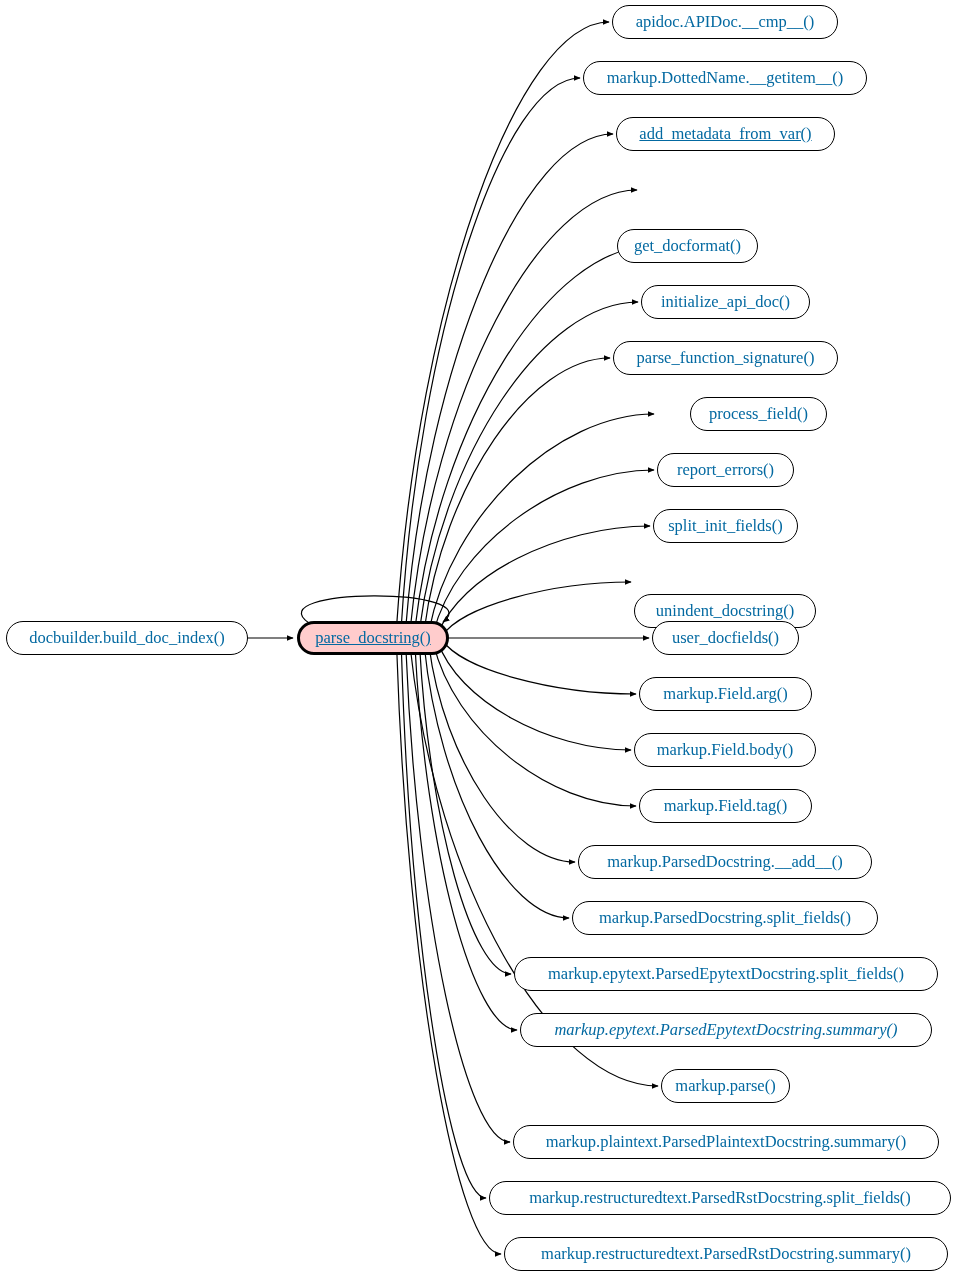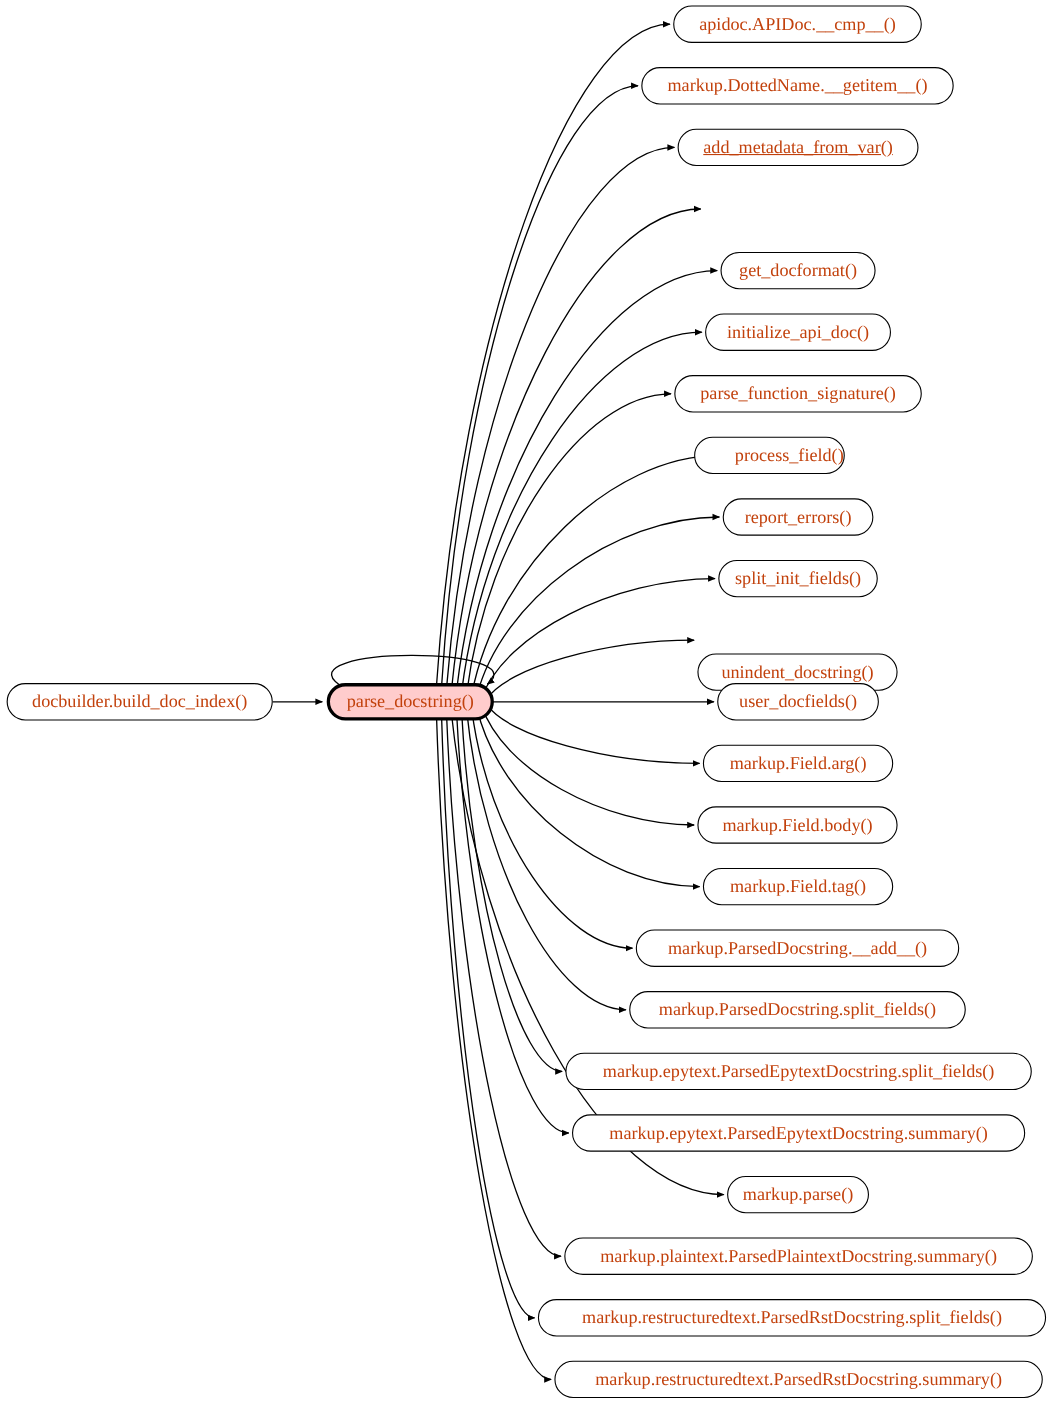--- a/index.html
+++ b/index.html
@@ -23,21 +23,21 @@
     height: 1275px;
     pointer-events: none;
   }
   .node {
     position: absolute;
     box-sizing: border-box;
     height: 34px;
     border: 1px solid #000000;
     border-radius: 17px;
     background: #ffffff;
-    color: #c2410c;
+    color: #0369a1;
     font-size: 16.5px;
     line-height: 32px;
     text-align: center;
     white-space: nowrap;
     overflow: hidden;
   }
   .node.highlight {
     background: #ffcccc;
     border: 3px solid #000000;
     line-height: 28px;
@@ -73,36 +73,36 @@
       <path d="M 428.8 644.6 C 443.72 761.08 512.352 862 575 862" fill="none" stroke="#000000" stroke-width="1.2" marker-end="url(#arrow)"></path>
       <path d="M 424.25 646 C 439.025 791.6 506.99 918 569 918" fill="none" stroke="#000000" stroke-width="1.2" marker-end="url(#arrow)"></path>
       <path d="M 419.7 647.4 C 429.13 822.12 472.508 974 511 974" fill="none" stroke="#000000" stroke-width="1.2" marker-end="url(#arrow)"></path>
       <path d="M 415.15 648.8 C 425.635 852.64 473.866 1030 517 1030" fill="none" stroke="#000000" stroke-width="1.2" marker-end="url(#arrow)"></path>
       <path d="M 410.6 650.2 C 435.64000000000004 883.1600000000001 550.8240000000001 1086 658 1086" fill="none" stroke="#000000" stroke-width="1.2" marker-end="url(#arrow)"></path>
       <path d="M 406.05 651.6 C 416.745 913.6800000000001 465.942 1142 510 1142" fill="none" stroke="#000000" stroke-width="1.2" marker-end="url(#arrow)"></path>
       <path d="M 401.5 653 C 410.25 944.2 450.5 1198 486 1198" fill="none" stroke="#000000" stroke-width="1.2" marker-end="url(#arrow)"></path>
       <path d="M 396.95 654.4 C 407.655 974.72 456.898 1254 501 1254" fill="none" stroke="#000000" stroke-width="1.2" marker-end="url(#arrow)"></path>
     </svg>
 <div class="node" style="left: 6px; top: 621px; width: 242px;"><span>docbuilder.build_doc_index()</span></div>
-    <div class="node highlight" style="left: 297px; top: 621px; width: 152px;"><span>parse_docstring()</span></div>
+    <div class="node highlight" style="left: 297px; top: 621px; width: 152px; text-decoration: underline;"><span>parse_docstring()</span></div>
     <div class="node" style="left: 612px; top: 5px; width: 226px;"><span>apidoc.APIDoc.__cmp__()</span></div>
     <div class="node" style="left: 583px; top: 61px; width: 284px;"><span>markup.DottedName.__getitem__()</span></div>
     <div class="node" style="left: 616px; top: 117px; width: 219px; text-decoration: underline;"><span>add_metadata_from_var()</span></div>
-    <div class="node" style="left: 655px; top: 229px; width: 141px; text-align: center;"><span>get_docformat()</span></div>
+    <div class="node" style="left: 617px; top: 229px; width: 141px; text-align: center;"><span>get_docformat()</span></div>
     <div class="node" style="left: 641px; top: 285px; width: 169px;"><span>initialize_api_doc()</span></div>
     <div class="node" style="left: 613px; top: 341px; width: 225px;"><span>parse_function_signature()</span></div>
-    <div class="node" style="left: 631px; top: 397px; width: 137px; text-align: right;"><span>process_field()</span></div>
+    <div class="node" style="left: 690px; top: 397px; width: 137px;"><span>process_field()</span></div>
     <div class="node" style="left: 657px; top: 453px; width: 137px;"><span>report_errors()</span></div>
     <div class="node" style="left: 653px; top: 509px; width: 145px;"><span>split_init_fields()</span></div>
     <div class="node" style="left: 634px; top: 594px; width: 182px;"><span>unindent_docstring()</span></div>
     <div class="node" style="left: 652px; top: 621px; width: 147px;"><span>user_docfields()</span></div>
     <div class="node" style="left: 639px; top: 677px; width: 173px;"><span>markup.Field.arg()</span></div>
     <div class="node" style="left: 634px; top: 733px; width: 182px;"><span>markup.Field.body()</span></div>
     <div class="node" style="left: 578px; top: 845px; width: 294px;"><span>markup.ParsedDocstring.__add__()</span></div>
     <div class="node" style="left: 639px; top: 789px; width: 173px;"><span>markup.Field.tag()</span></div>
     <div class="node" style="left: 572px; top: 901px; width: 306px;"><span>markup.ParsedDocstring.split_fields()</span></div>
     <div class="node" style="left: 514px; top: 957px; width: 424px;"><span>markup.epytext.ParsedEpytextDocstring.split_fields()</span></div>
-    <div class="node" style="left: 520px; top: 1013px; width: 412px;"><span>markup.epytext.ParsedEpytextDocstring.summary()</span></div>
+    <div class="node" style="left: 520px; top: 1013px; width: 412px; font-style: italic;"><span>markup.epytext.ParsedEpytextDocstring.summary()</span></div>
     <div class="node" style="left: 661px; top: 1069px; width: 129px;"><span>markup.parse()</span></div>
     <div class="node" style="left: 513px; top: 1125px; width: 426px;"><span>markup.plaintext.ParsedPlaintextDocstring.summary()</span></div>
     <div class="node" style="left: 489px; top: 1181px; width: 462px;"><span>markup.restructuredtext.ParsedRstDocstring.split_fields()</span></div>
     <div class="node" style="left: 504px; top: 1237px; width: 444px;"><span>markup.restructuredtext.ParsedRstDocstring.summary()</span></div>
   </div>
 
 </body></html>

